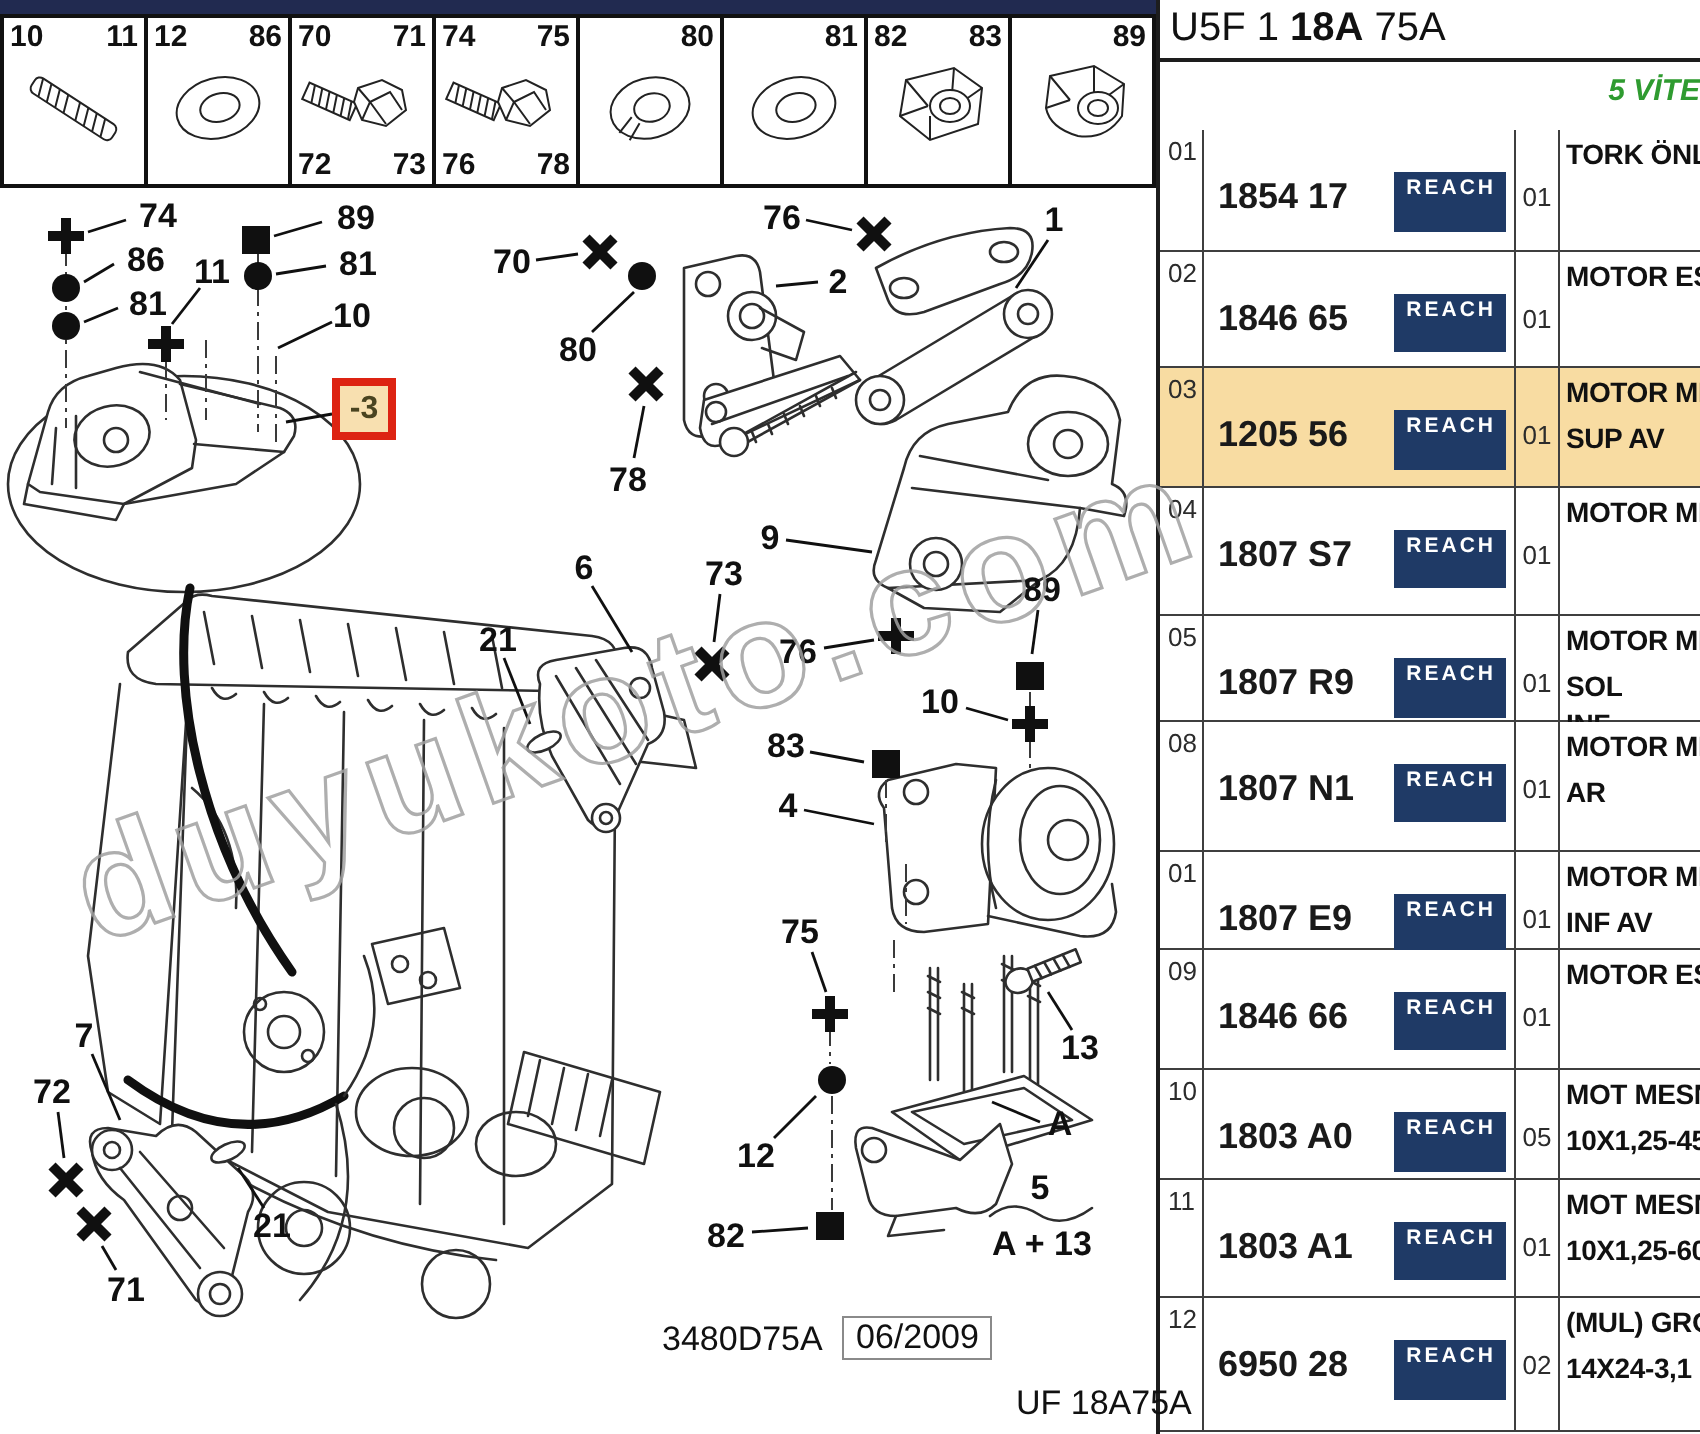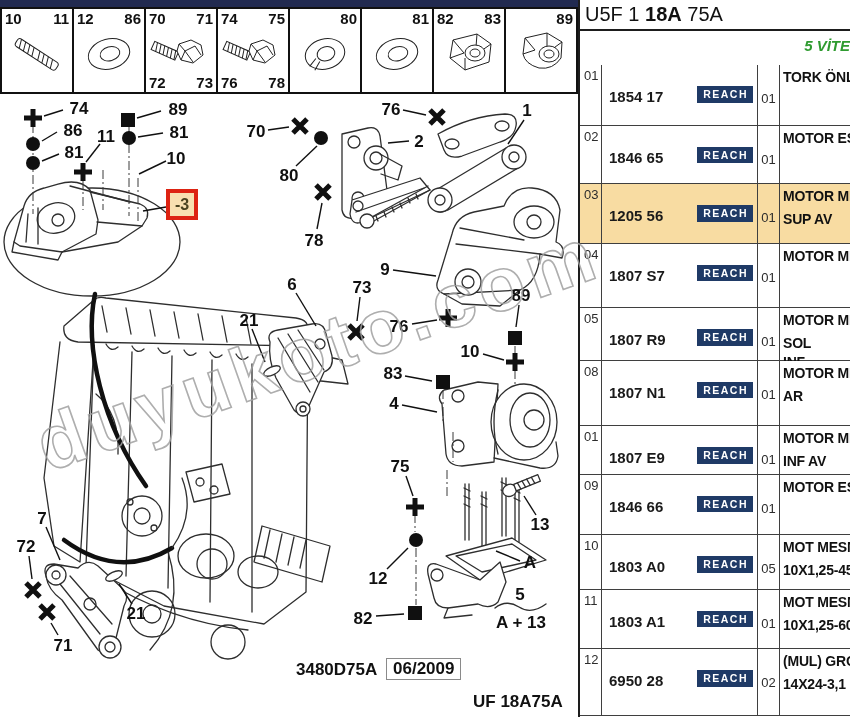--- a/index.html
+++ b/index.html
@@ -25,40 +25,40 @@
        border-bottom:2px solid #1d1d1d;text-align:right;padding:6px 2px 0 0;
        font-size:15px;font-style:italic;font-weight:bold;}
   #table{position:absolute;left:578px;top:65px;width:272px;height:652px;border-left:2px solid #1d1d1d;}
   .prow{position:relative;border-bottom:1.5px solid #3f3f3f;background:#fff;}
   .prow.hl{background:#f8dca2;}
   .c-num{position:absolute;left:0;top:0;bottom:0;width:21px;border-right:1.5px solid #3f3f3f;}
   .c-part{position:absolute;left:22px;top:0;bottom:0;width:155px;}
   .c-qty{position:absolute;left:177px;top:0;bottom:0;width:21px;border-left:1.5px solid #3f3f3f;border-right:1.5px solid #3f3f3f;}
   .c-desc{position:absolute;left:199px;top:0;bottom:0;right:0;}
   .rownum{position:absolute;left:4px;top:3px;font-size:13px;color:#2c2c2c;}
-  .pn{position:absolute;left:7px;top:23px;font-size:15px;font-weight:bold;color:#1a1a1a;white-space:nowrap;}
+  .pn{position:absolute;left:7px;top:23px;font-size:18px;font-weight:bold;color:#1a1a1a;white-space:nowrap;}
   .badge{position:absolute;right:4px;top:21px;font-size:10.5px;font-weight:bold;letter-spacing:1.5px;
-         padding:3px 5px 3px 6px;line-height:1;cursor:pointer;}
+         padding:3px 5px 16px 6px;line-height:1;cursor:pointer;}
   .nfp{position:absolute;right:7px;top:45px;font-size:14px;font-weight:normal;color:#111;margin-top:44px;}
   .qty{position:absolute;left:0;right:0;top:26px;text-align:center;font-size:13px;color:#2c2c2c;}
   .dline{position:absolute;left:4px;font-size:14px;font-weight:bold;color:#111;white-space:nowrap;letter-spacing:-0.2px;}
 
   
   #diag{position:absolute;left:0;top:94px;}
   .ln{stroke:#2e2e2e;stroke-width:1.3;fill:none;stroke-linecap:round;stroke-linejoin:round;}
   .body{fill:#fff;}
   .thick{stroke:#101010;stroke-width:4.5;fill:none;stroke-linecap:round;}
   .dash{stroke:#3a3a3a;stroke-width:1;fill:none;stroke-dasharray:9 3 2 3;}
   .leader{stroke:#101010;stroke-width:1.4;fill:none;}
   .callout-t{font-family:"Liberation Sans","DejaVu Sans",sans-serif;font-size:17px;font-weight:bold;fill:#101010;cursor:pointer;}
   #redbox{position:absolute;left:166px;top:189px;width:24px;height:23px;border:4px solid #dd2312;
           background:#f8e0b0;color:#4a4420;font-weight:bold;font-size:16px;text-align:center;
           line-height:23px;z-index:6;cursor:pointer;}
   #wmark{position:absolute;left:0;top:0;z-index:7;pointer-events:none;}
-  .foot{position:absolute;font-size:17px;font-weight:bold;color:#111;white-space:nowrap;}
+  .foot{position:absolute;font-size:17px;font-weight:normal;color:#111;white-space:nowrap;margin-left:35px;}
   #foot-box{border:1px solid #8a8a8a;padding:0 6px;text-align:right;}
 </style>
 </head>
 <body>
 
 <div id="page">
 
   <div id="navybar" style="background: rgb(33, 42, 80);"></div>
   <div id="strip">
       <div class="strip-cell">

